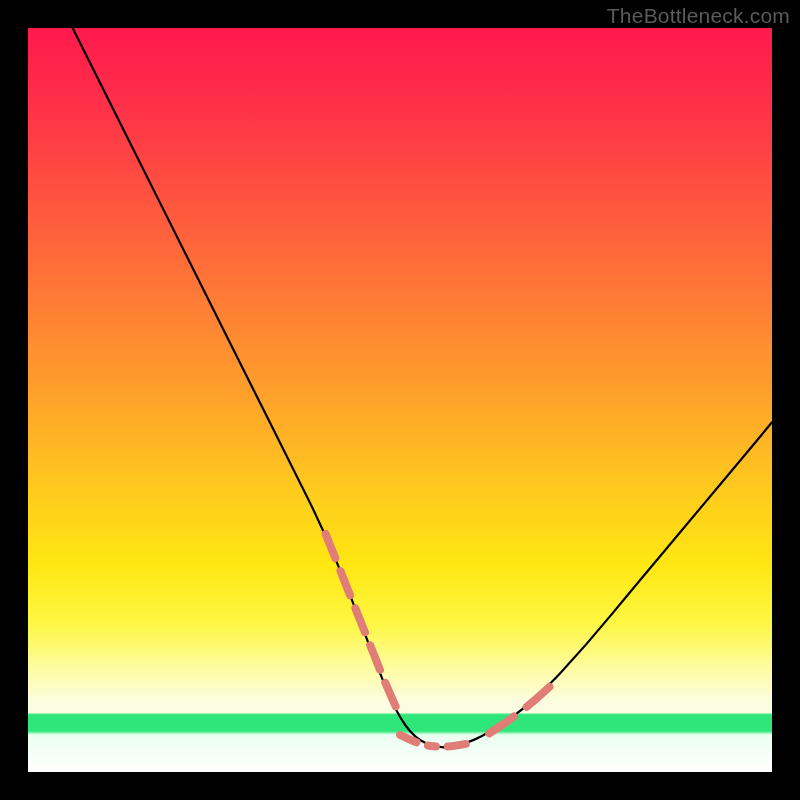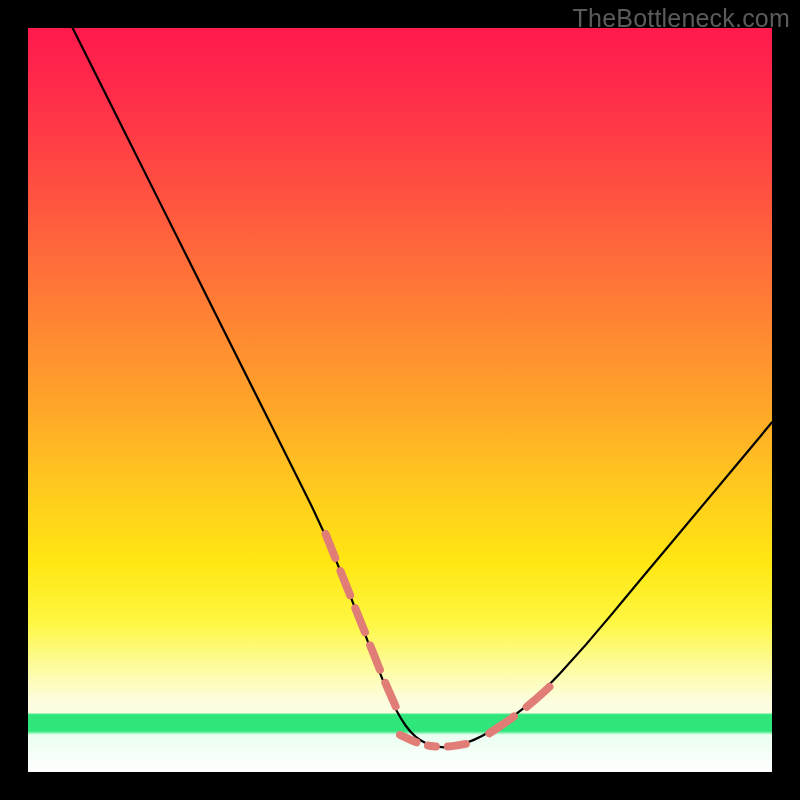--- a/index.html
+++ b/index.html
@@ -48,21 +48,21 @@
   .curve-layer {
     position: absolute;
     left: 0;
     top: 0;
   }
   .watermark {
     position: absolute;
     top: 4px;
     right: 10px;
     color: #5b5b5b;
-    font-size: 25px;
+    font-size: 21px;
     letter-spacing: 0.2px;
     font-weight: 500;
     user-select: none;
   }
 </style>
 </head>
 <body>
 
 <div class="frame">
   <div class="plot-area"></div>

